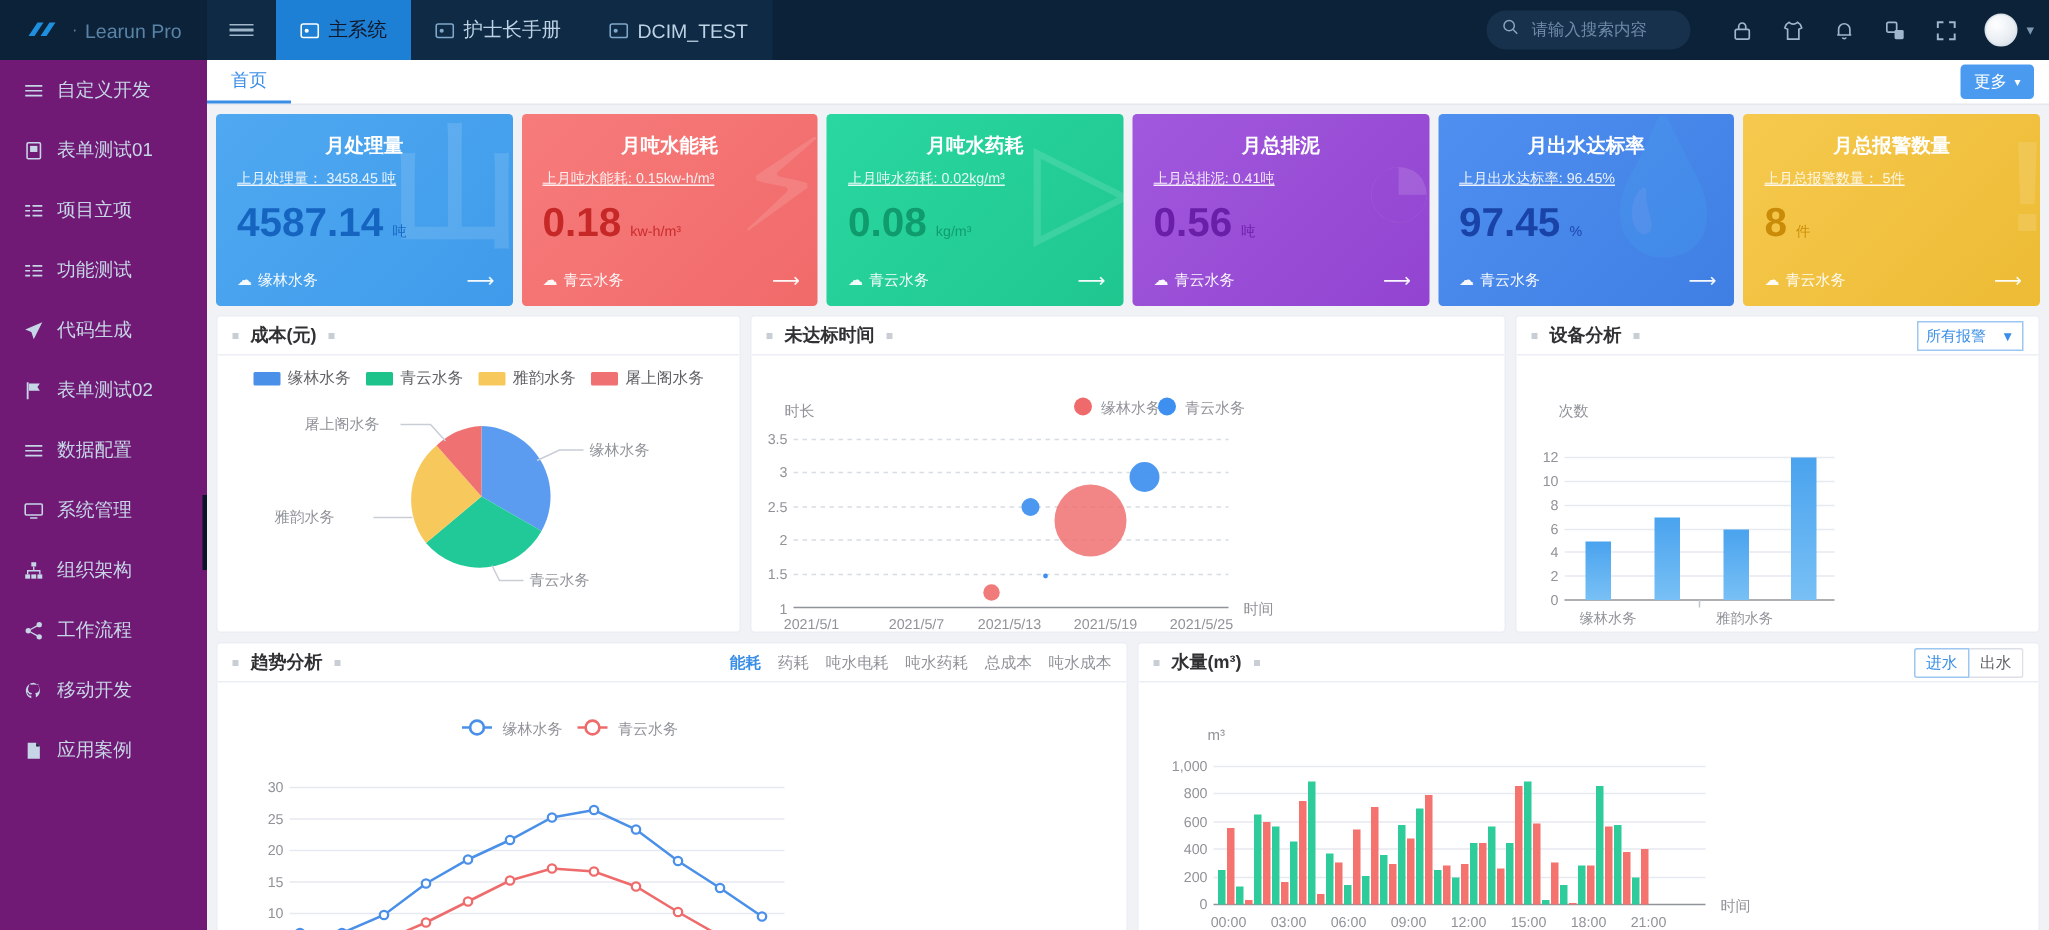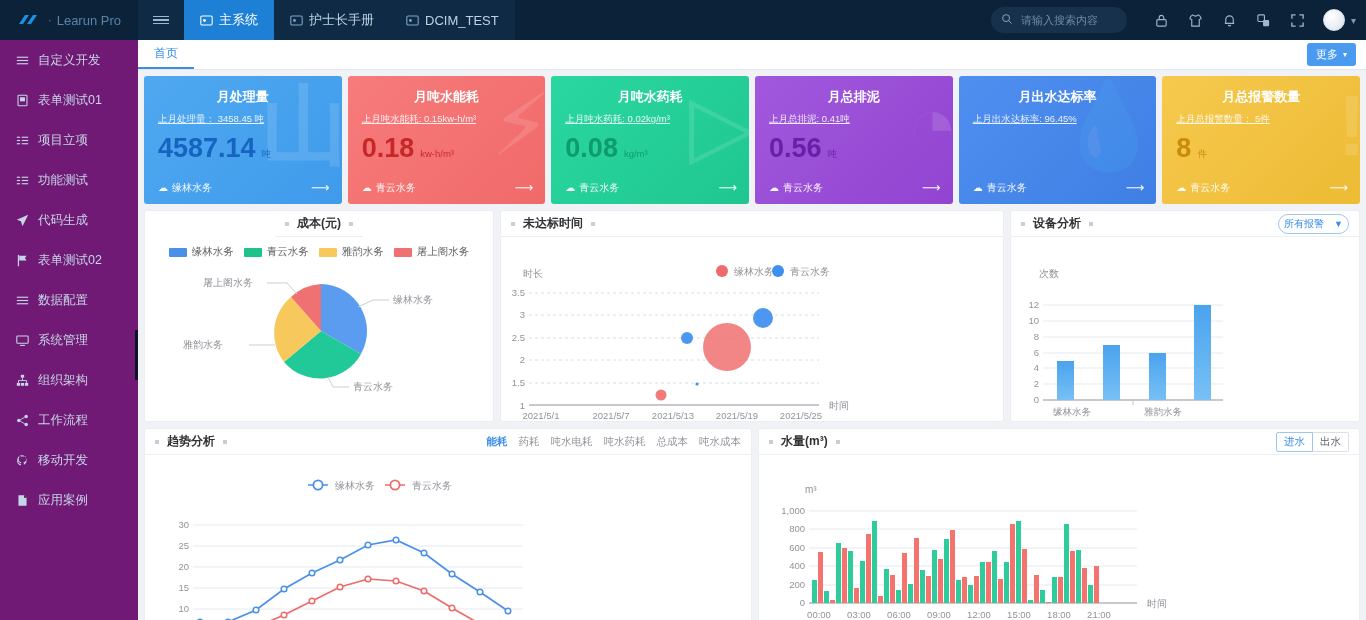--- a/index.html
+++ b/index.html
@@ -25,21 +25,21 @@
     width: 46px; height: 40px; display: flex; align-items: center;
     justify-content: center; background: #0e2a45; cursor: pointer;
   }
   .hamburger span { display:block; width:16px; height:1.5px; background:#9fb6cb; margin:2px 0;}
   .sys-tabs { display: flex; height: 40px; }
   .sys-tab {
     display: flex; align-items: center; gap: 6px; padding: 0 16px;
     height: 40px; font-size: 13px; color: #bdd2e4; cursor: pointer;
     background: #0e2a45;
   }
-  .sys-tab.active { background: #1e80d4; color: #ffffff; }
+  .sys-tab.active { background: #1e80d4; color: #0f172a; }
   .sys-tab .ic { display:inline-flex; }
   .topbar-right {
     margin-left: auto; display: flex; align-items: center; gap: 0; padding-right: 10px;
   }
   .search-box {
     display: flex; align-items: center; gap: 8px;
     background: #17314d; border-radius: 14px; height: 26px;
     width: 136px; padding: 0 10px; margin-right: 18px;
   }
   .search-box input {
@@ -137,21 +137,21 @@
   .ph-dot { width: 4px; height: 4px; background: #c8cdd6; display: inline-block; }
   .panel-title {
     font-size: 12px; font-weight: bold; color: #303133; margin: 0 8px;
   }
   .panel-body { flex: 1; position: relative; overflow: hidden; }
 
   .row2 { display: flex; gap: 6px; height: 212px; margin-top: 6px; }
   .row3 { display: flex; gap: 6px; height: 200px; margin-top: 6px; }
 
   .mini-select {
-    margin-left: auto; border: 1px solid #9dc6f0; border-radius: 10px;
+    margin-left: auto; border: 1px solid #9dc6f0; border-radius: 0;
     font-size: 10px; color: #3a8ee6; padding: 2px 5px; display: flex;
     align-items: center; gap: 10px; cursor: pointer; background:#fff;
   }
   .trend-tabs { margin-left: auto; display: flex; gap: 11px; }
   .trend-tab { font-size: 10.5px; color: #909399; cursor: pointer; }
   .trend-tab.active { color: #3a8ee6; font-weight: bold; }
   .seg-group { margin-left: auto; display: flex; }
   .seg {
     font-size: 10.5px; padding: 2px 7px; border: 1px solid #dcdfe6;
     color: #606266; cursor: pointer; background: #fff;
@@ -474,20 +474,24 @@
           <span>青云水务</span>
           </span>
         <span class="kpi-arrow">⟶</span>
       </div>
     </div>
 
     <div class="kpi-card" style="background:linear-gradient(135deg,#4f8ff0,#3f7fe4);">
       <div class="kpi-wm">💧</div>
       <div class="kpi-title">月出水达标率</div>
       <div class="kpi-sub">上月出水达标率: 96.45%</div>
+      <div class="kpi-value-row">
+        <span class="kpi-value" style="color:#1a43a8;">97.45</span>
+        <span class="kpi-unit" style="color:#1a43a8;">%</span>
+      </div>
       <div class="kpi-foot">
         <span class="co">
             <span>☁</span>
           <span>青云水务</span>
           </span>
         <span class="kpi-arrow">⟶</span>
       </div>
     </div>
 
     <div class="kpi-card" style="background:linear-gradient(135deg,#f6c94e,#edbb34);">
@@ -503,21 +507,21 @@
             <span>☁</span>
           <span>青云水务</span>
           </span>
         <span class="kpi-arrow">⟶</span>
       </div>
     </div>
   </div>
 
   <div class="row2">
 
-    <div class="panel" style="width:350px;align-items:center;">
+    <div class="panel" style="width:350px;">
       <div class="panel-head">
         <span class="ph-dot"></span>
         <span class="panel-title">成本(元)</span>
         <span class="ph-dot"></span>
       </div>
       <div class="panel-body">
         <div class="legend-row" style="margin-top:8px;gap:10px;">
           <span><i class="lg-box" style="background:#4a90e8;"></i><span>缘林水务</span></span>
           <span><i class="lg-box" style="background:#1ec28b;"></i><span>青云水务</span></span>
           <span><i class="lg-box" style="background:#f7c95c;"></i><span>雅韵水务</span></span>

